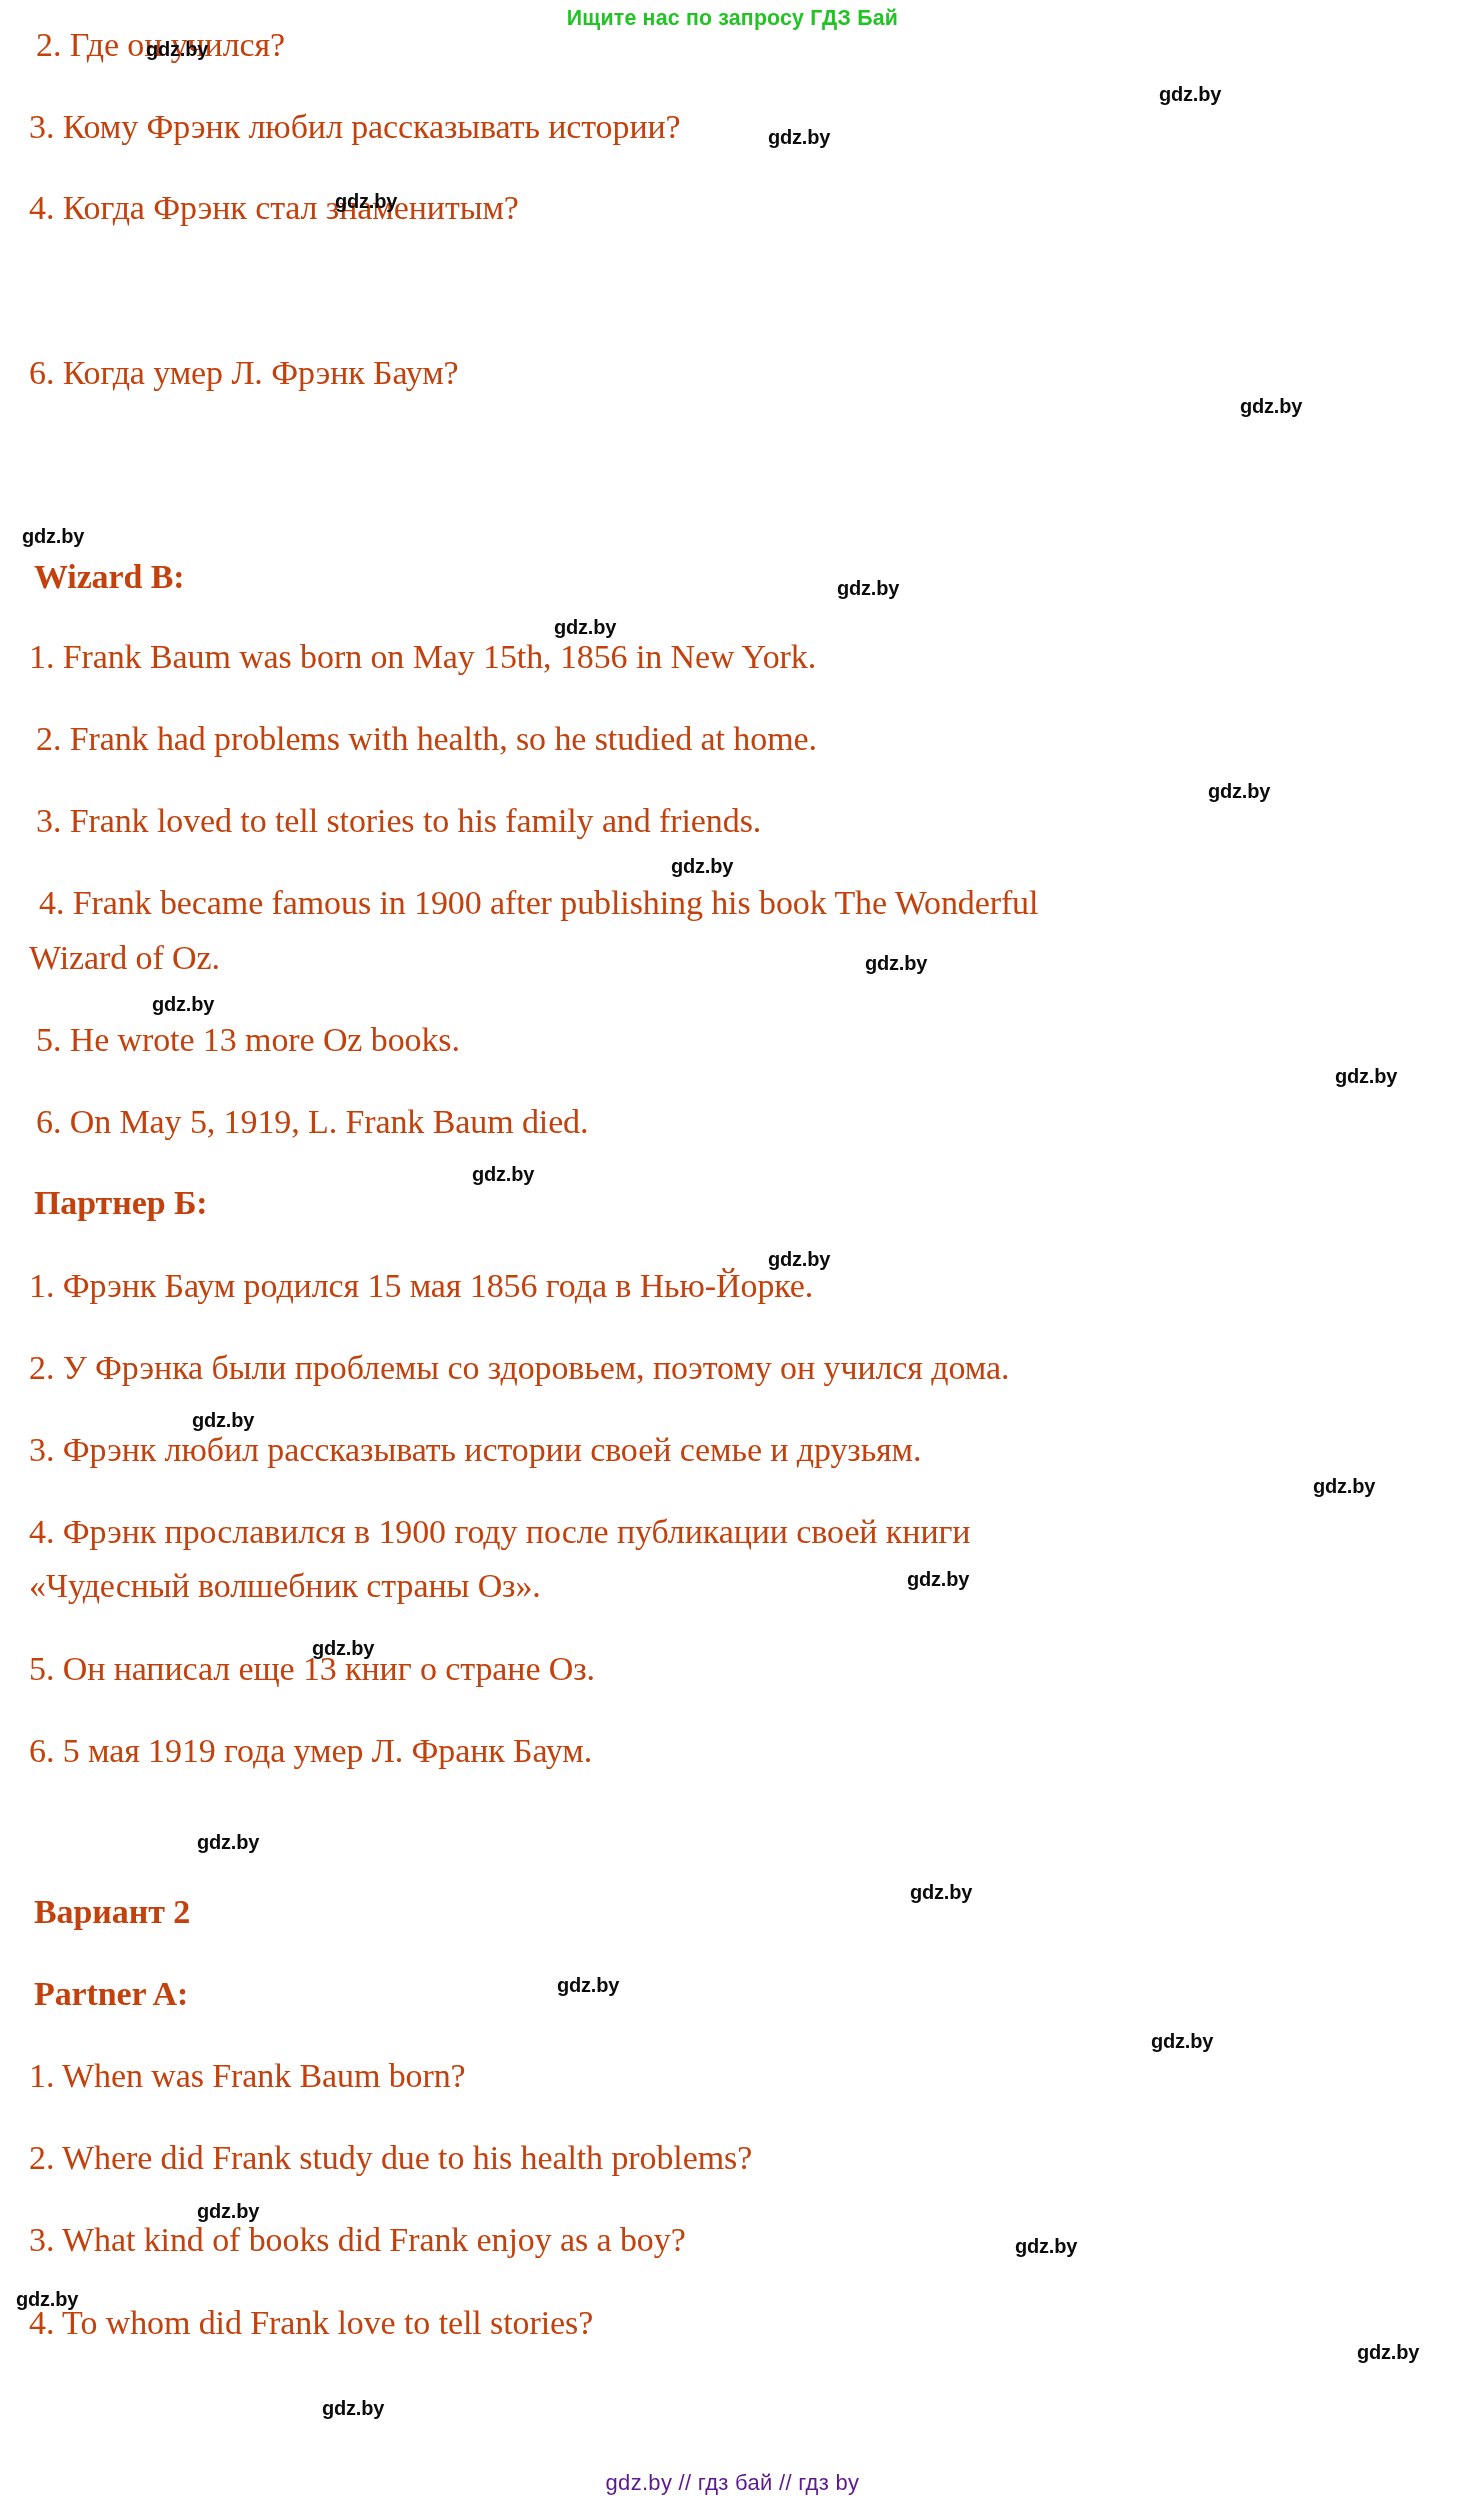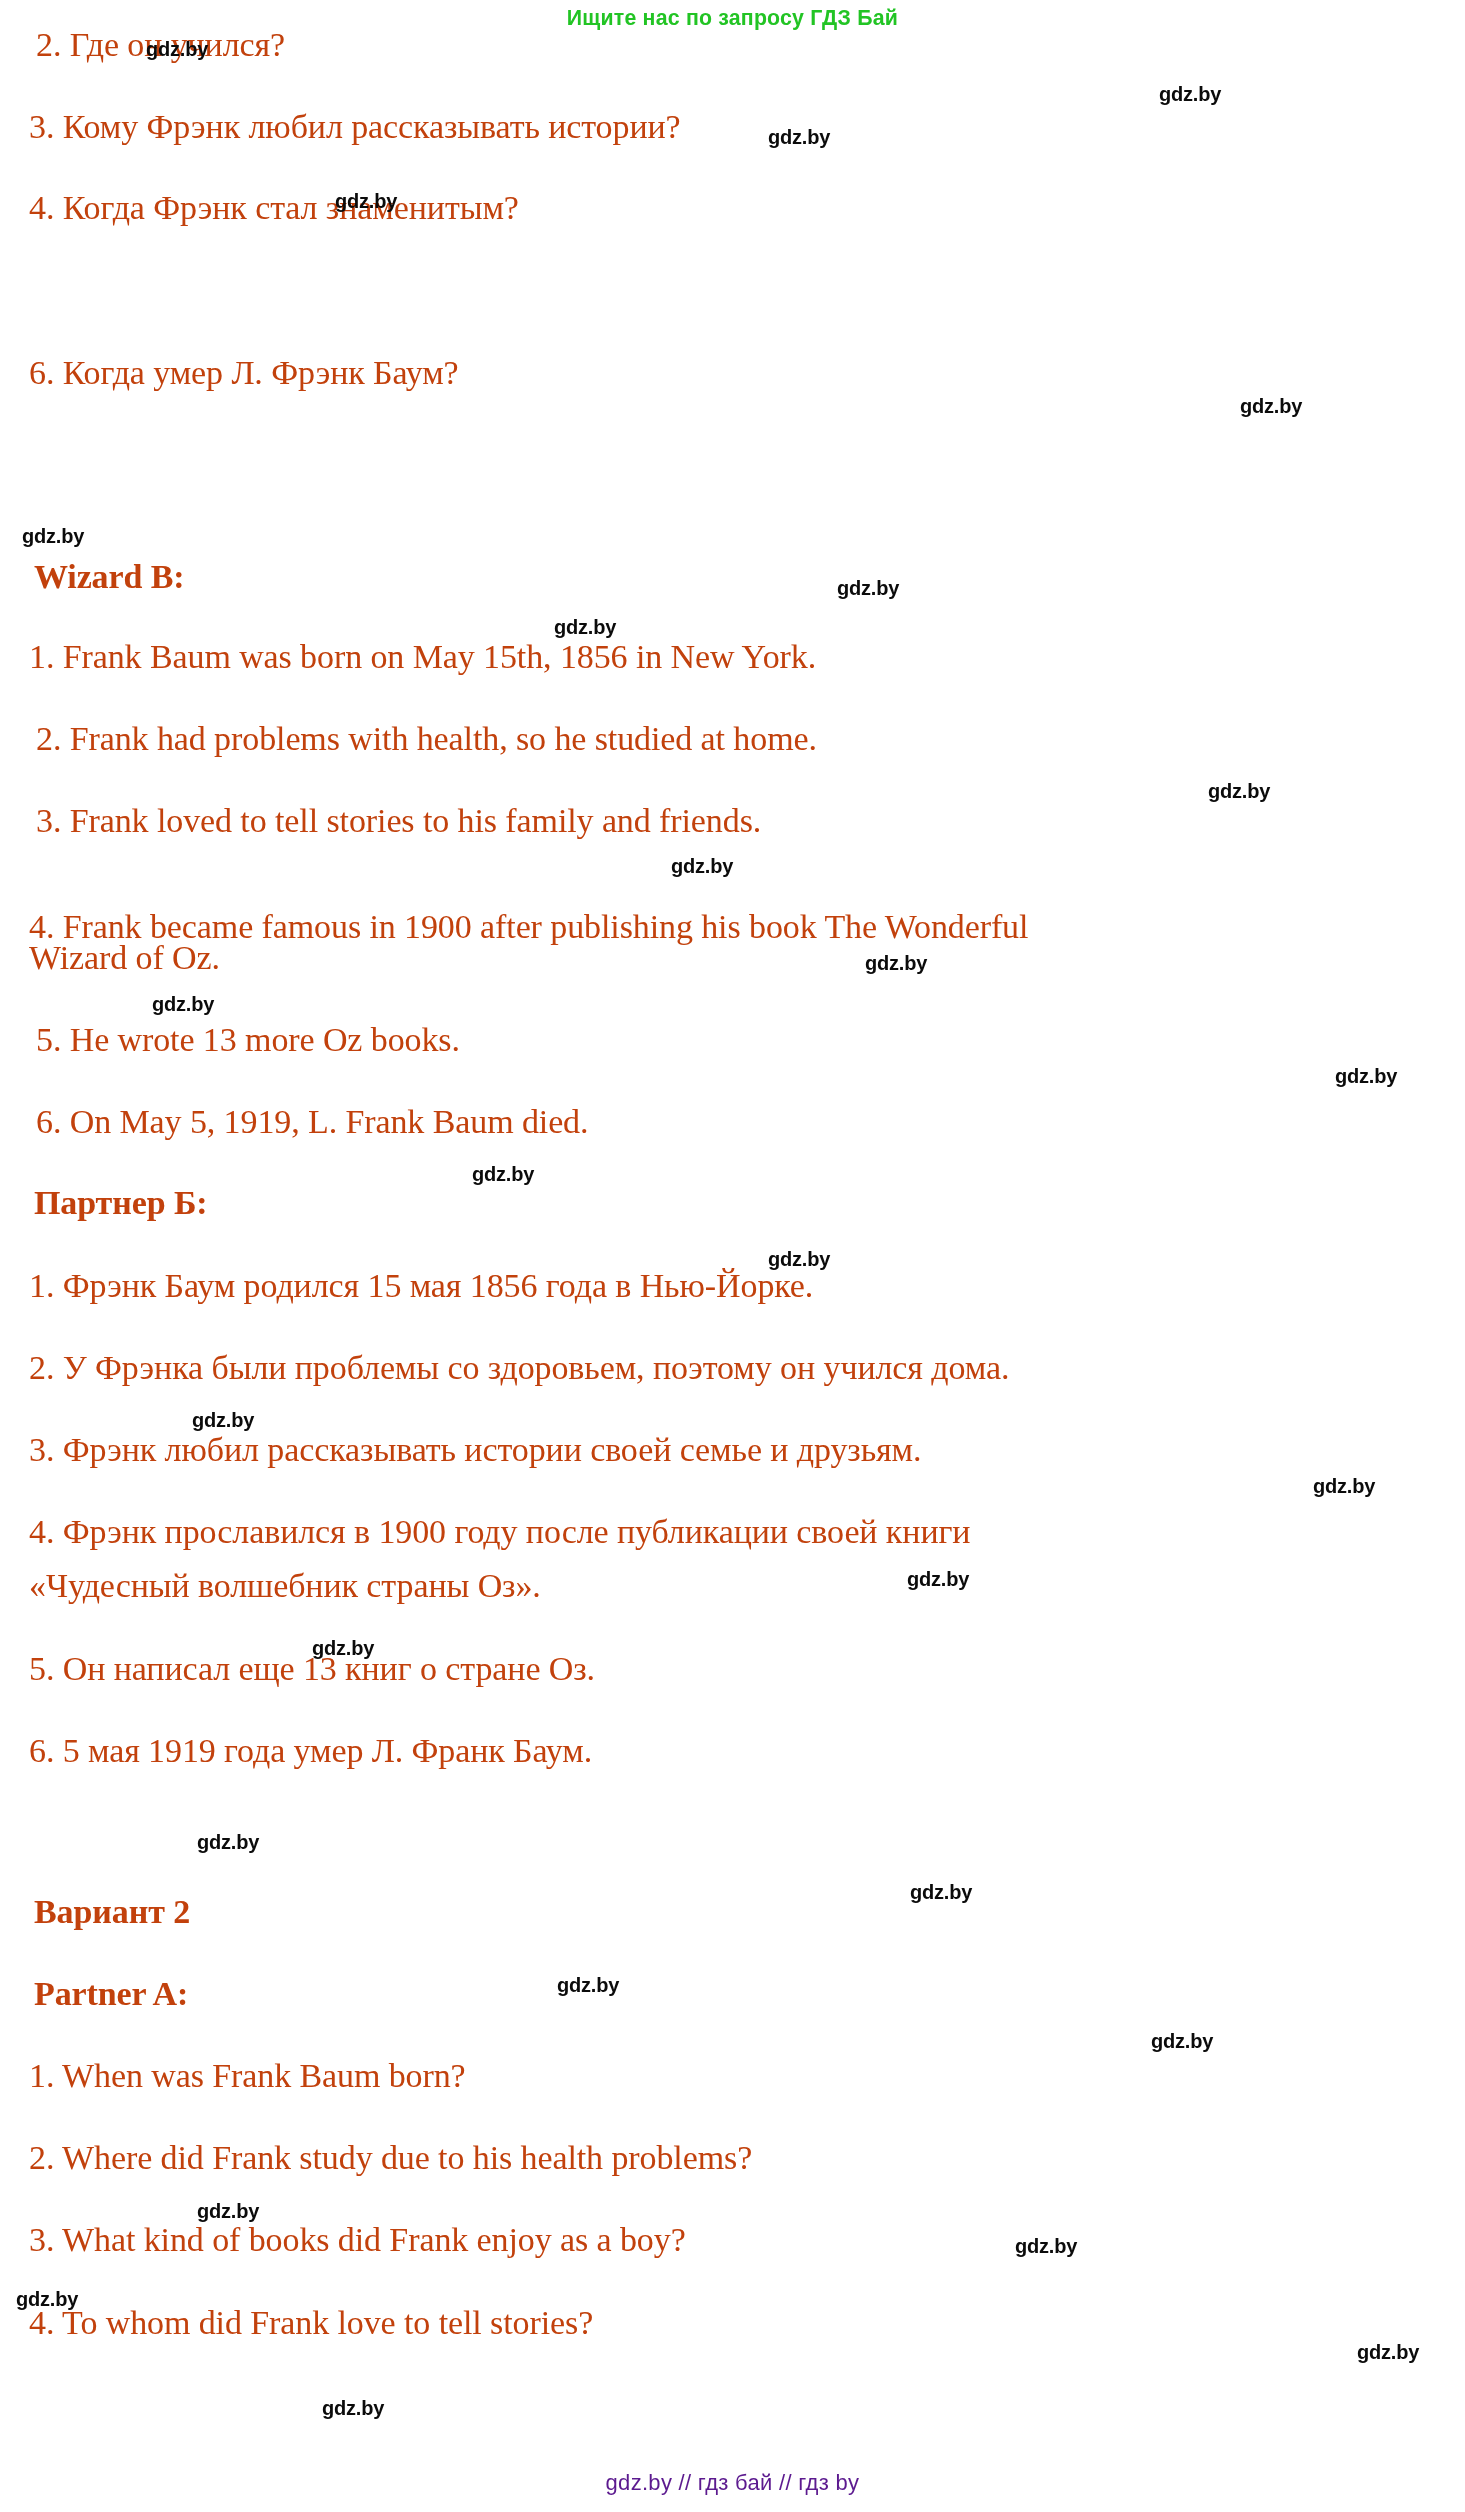--- a/index.html
+++ b/index.html
@@ -72,21 +72,21 @@
   <div class="line" style="left:36px; top:27px;">2. Где он учился?</div>
   <div class="line" style="left:29px; top:109px;">3. Кому Фрэнк любил рассказывать истории?</div>
   <div class="line" style="left:29px; top:190px;">4. Когда Фрэнк стал знаменитым?</div>
   <div class="line" style="left:29px; top:355px;">6. Когда умер Л. Фрэнк Баум?</div>
 
   <div class="line bold" style="left:34px; top:559px;">Wizard B:</div>
 
   <div class="line" style="left:29px; top:639px;">1. Frank Baum was born on May 15th, 1856 in New York.</div>
   <div class="line" style="left:36px; top:721px;">2. Frank had problems with health, so he studied at home.</div>
   <div class="line" style="left:36px; top:803px;">3. Frank loved to tell stories to his family and friends.</div>
-  <div class="line" style="left:29px; top:885px;margin-top:24px;">4. Frank became famous in 1900 after publishing his book The Wonderful</div>
+  <div class="line" style="left:39px; top:885px;">4. Frank became famous in 1900 after publishing his book The Wonderful</div>
   <div class="line" style="left:29px; top:940px;">Wizard of Oz.</div>
   <div class="line" style="left:36px; top:1022px;">5. He wrote 13 more Oz books.</div>
   <div class="line" style="left:36px; top:1104px;">6. On May 5, 1919, L. Frank Baum died.</div>
 
   <div class="line bold" style="left:34px; top:1185px;">Партнер Б:</div>
 
   <div class="line" style="left:29px; top:1268px;text-align:right;">1. Фрэнк Баум родился 15 мая 1856 года в Нью-Йорке.</div>
   <div class="line" style="left:29px; top:1350px;">2. У Фрэнка были проблемы со здоровьем, поэтому он учился дома.</div>
   <div class="line" style="left:29px; top:1432px;">3. Фрэнк любил рассказывать истории своей семье и друзьям.</div>
   <div class="line" style="left:29px; top:1514px;">4. Фрэнк прославился в 1900 году после публикации своей книги</div>

